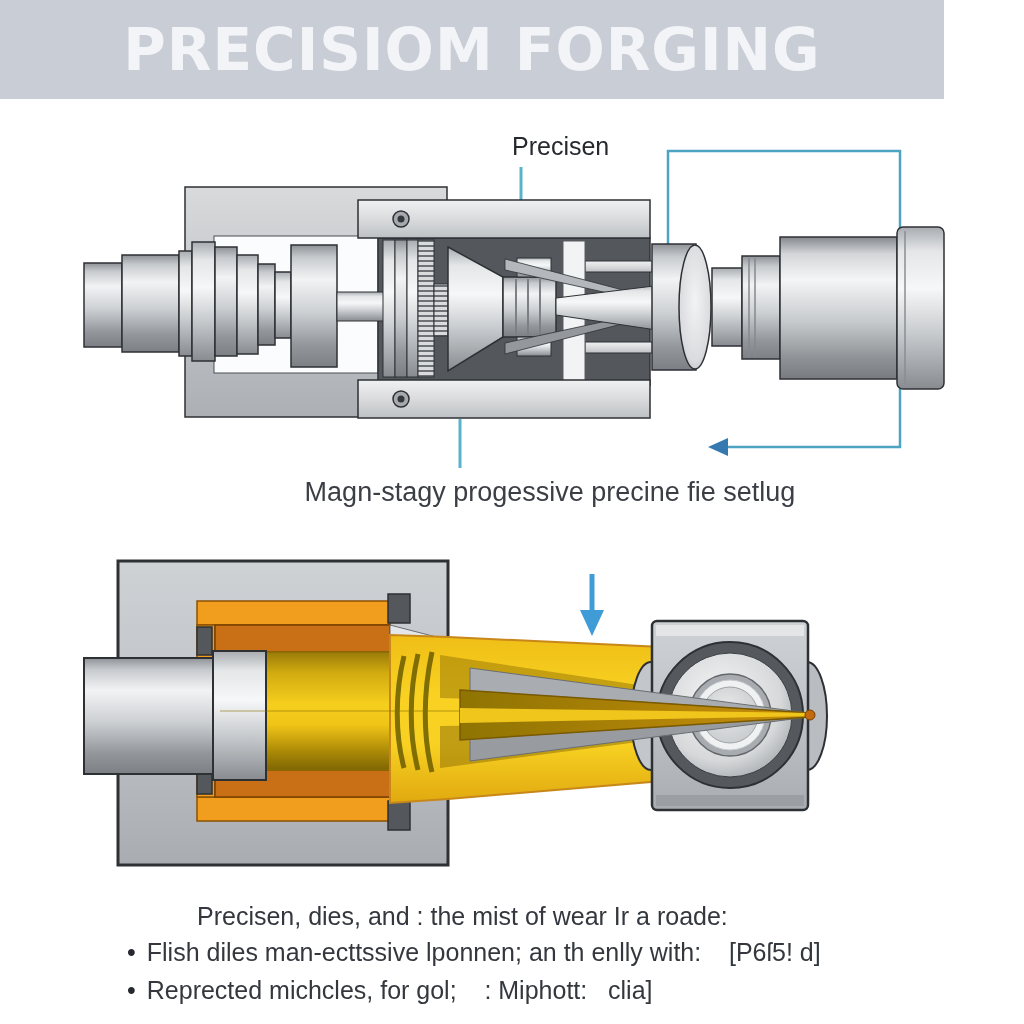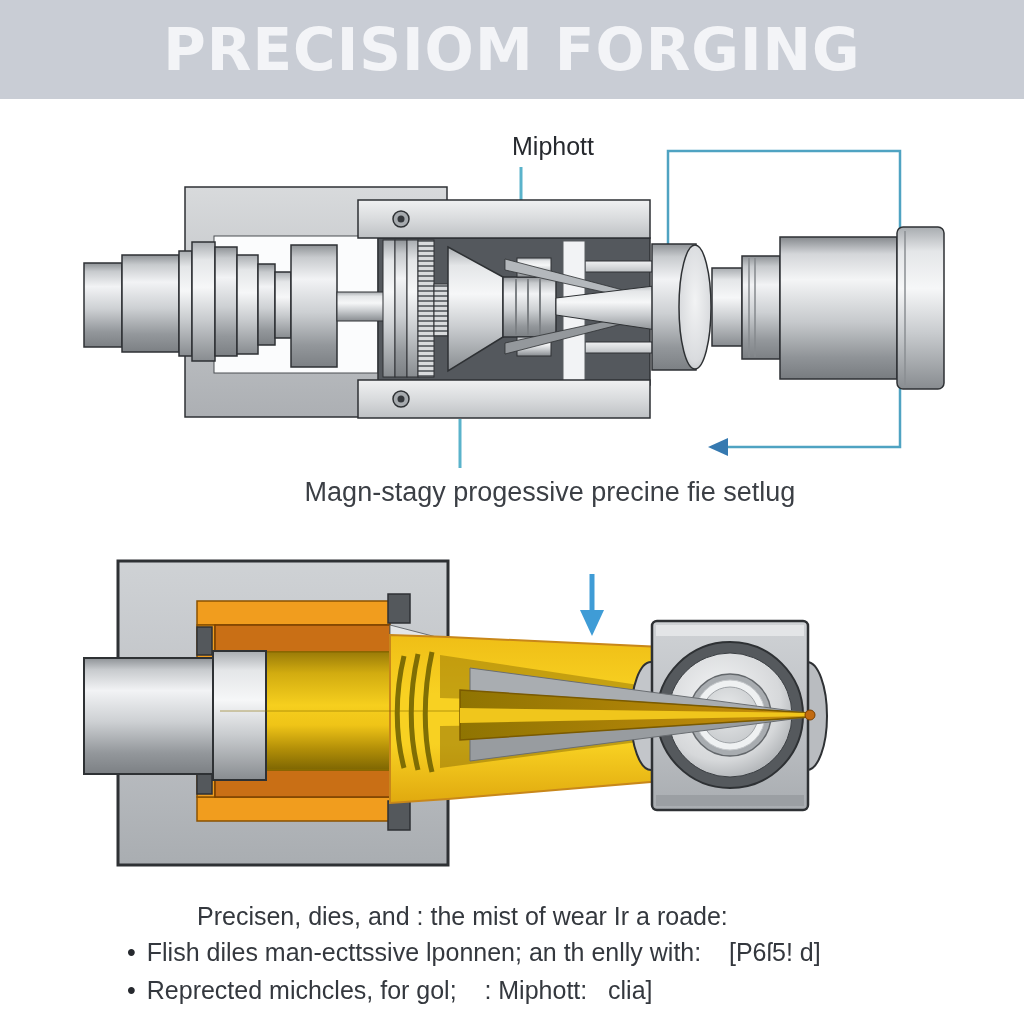--- a/index.html
+++ b/index.html
@@ -1,18 +1,18 @@
 <!DOCTYPE html>
 <html><head>
 <meta charset="utf-8">
 <style>
   html,body{margin:0;padding:0;background:#ffffff;}
   .stage{position:relative;width:1024px;height:1024px;background:#ffffff;overflow:hidden;
          font-family:"Liberation Sans",sans-serif;}
-  .banner{position:absolute;left:0;top:0;width:1024px;height:99px;background:#C9CDD5;
+  .banner{position:absolute;left:0;top:0;width:944px;height:99px;background:#C9CDD5;
           display:flex;align-items:center;justify-content:center;}
   .banner .title{font-family:"DejaVu Sans",sans-serif;font-weight:bold;font-size:58px;
           color:#F3F4F7;letter-spacing:1px;white-space:nowrap;}
   svg.art{position:absolute;left:0;top:0;}
   .lbl{position:absolute;color:#26292E;white-space:pre-wrap;}
   .preform{left:512px;top:132px;font-size:25px;}
   .caption{left:550px;top:477px;font-size:27px;color:#3B3F45;transform:translateX(-50%);white-space:nowrap;}
   .note-intro{left:197px;top:902px;font-size:25px;color:#34383E;}
   .note-row{position:absolute;left:127px;font-size:25px;color:#34383E;display:flex;align-items:flex-start;}
   .note-row .bullet{margin-right:11px;color:#26292E;}
@@ -220,21 +220,21 @@
         <polygon points="470,668 808,713 470,691" fill="#A9ADB1" stroke="#6A6E72" stroke-width="1"></polygon>
         <polygon points="470,761 808,717 470,739" fill="#989CA0" stroke="#6A6E72" stroke-width="1"></polygon>
         <polygon points="460,690 810,713 810,717 460,740" fill="url(#gConeH)" stroke="#7A5A00" stroke-width="1.5"></polygon>
         <polygon points="460,708 810,713 810,716 460,723" fill="#F0C61C" stroke="none"></polygon>
         <path d="M220 711 H460" stroke="#8A6E00" stroke-width="1" opacity="0.6" fill="none"></path>
         <circle cx="810" cy="715" r="5" fill="#C26A10" stroke="#7A4000" stroke-width="1"></circle>
       </g>
     </g>
   </svg>
 
-  <div class="lbl preform">Miphott</div>
+  <div class="lbl preform">Precisen</div>
   <div class="lbl note-intro">Precisen, dies, and : the mist of wear Ir a roade:</div>
   <div class="lbl caption">Magn-stagy progessive precine fie setlug</div>
   <div class="note-row row-0">
     <span class="bullet">•</span>
     <span class="txt">Flish diles man-ecttssive lponnen; an th enlly with:    [P6ſ5! d]</span>
   </div>
   <div class="note-row row-1">
     <span class="bullet">•</span>
     <span class="txt">Reprected michcles, for gol;    : Miphott:   clia]</span>
   </div>

